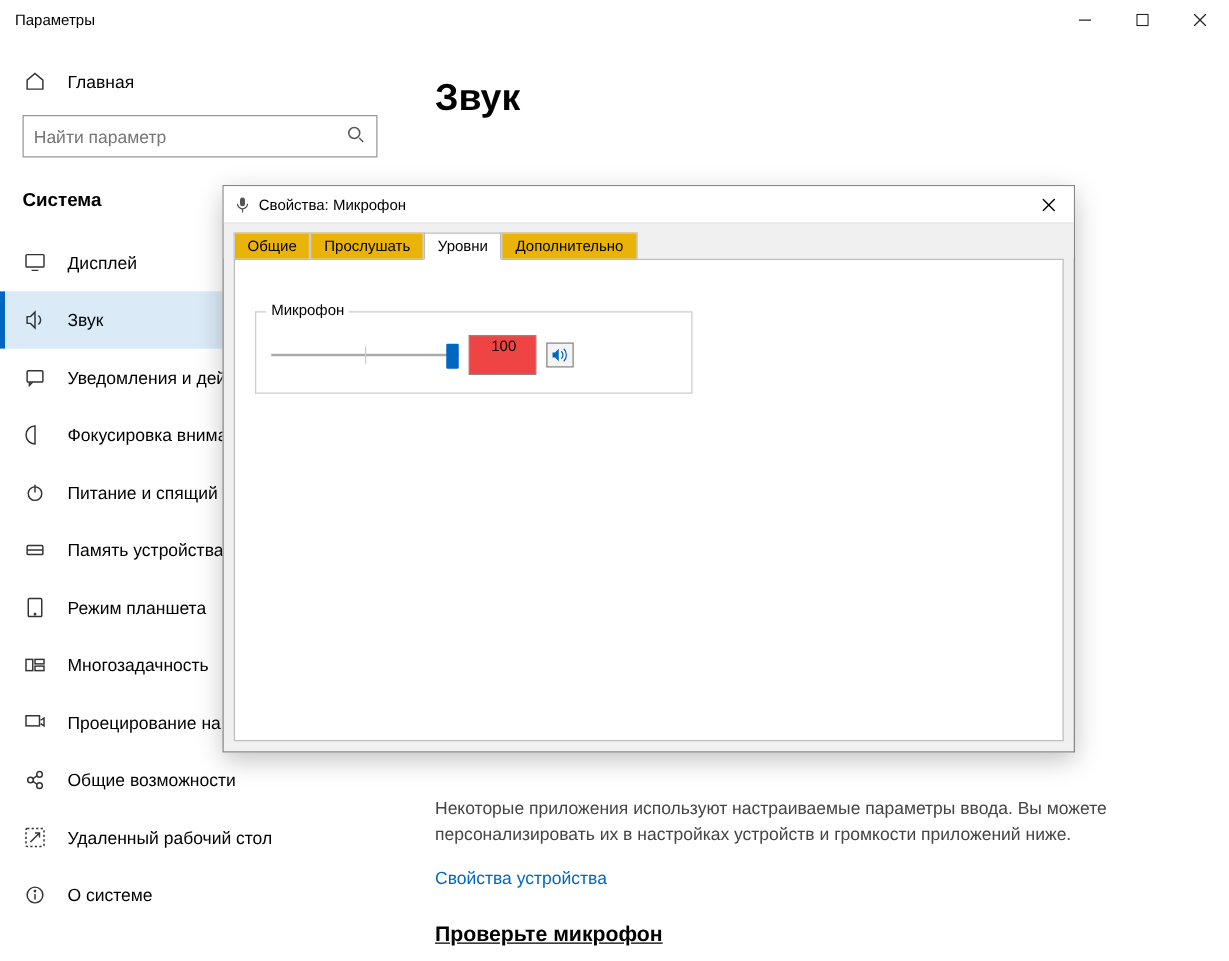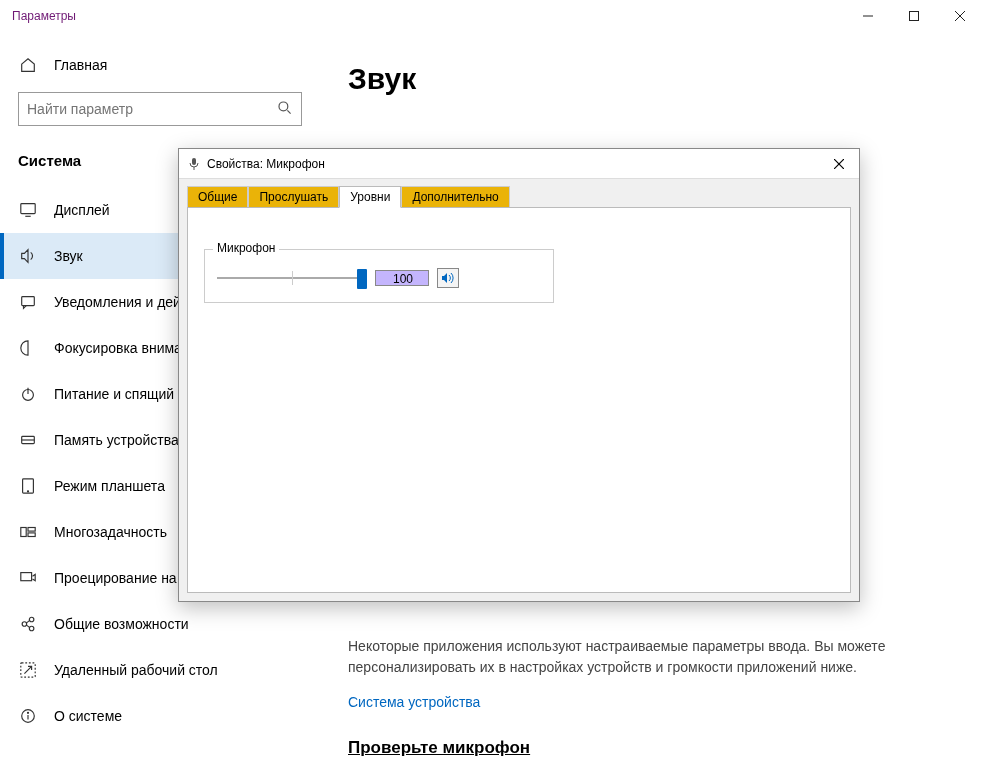--- a/index.html
+++ b/index.html
@@ -15,21 +15,21 @@
   }
   
   .titlebar {
     height: 32px;
     display: flex;
     align-items: center;
     justify-content: space-between;
     padding-left: 12px;
     background: #fff;
   }
-  .titlebar .title { font-size: 12px; color: #701a75; }
+  .titlebar .title { font-size: 12px; color: #000000; }
   .win-controls { display: flex; }
   .win-btn {
     width: 46px;
     height: 32px;
     display: flex;
     align-items: center;
     justify-content: center;
     font-size: 10px;
     color: #222;
   }
@@ -213,23 +213,23 @@
   .slider-thumb {
     position: absolute;
     top: 0;
     width: 10px;
     height: 20px;
     background: #0067c0;
     border-radius: 1px;
   }
   .value-box {
     width: 54px;
-    height: 16px;
+    height: 32px;
     border: 1px solid #888;
-    background: #c4b5fd;
+    background: #ef4444;
     font-size: 12px;
     text-align: right;
     padding: 1px 17px;
   }
   .speaker-btn {
     width: 22px; height: 20px;
     border: 1px solid #888;
     background: #f4f4f4;
     display: flex;
     align-items: center;
@@ -411,21 +411,21 @@
             </svg>
           </span>
           <span>О системе</span>
         </div>
       </div>
   </div>
 
   <div class="main">
     <div class="main-title">Звук</div>
     <div class="main-text">Некоторые приложения используют настраиваемые параметры ввода. Вы можете персонализировать их в настройках устройств и громкости приложений ниже.</div>
-    <div class="main-link">Система устройства</div>
+    <div class="main-link">Свойства устройства</div>
     <div class="main-subhead">Проверьте микрофон</div>
   </div>
 </div>
 
 <div class="dialog">
   <div class="dlg-titlebar">
     <span class="dlg-icon">
       <svg viewBox="0 0 14 14">
           <rect x="5" y="1" width="4" height="7" rx="2" fill="#555"></rect>
           <path d="M3 6a4 4 0 0 0 8 0" fill="none" stroke="#555" stroke-width="1"></path>

